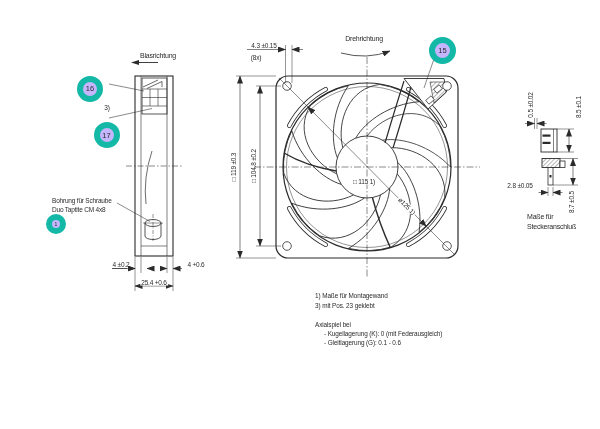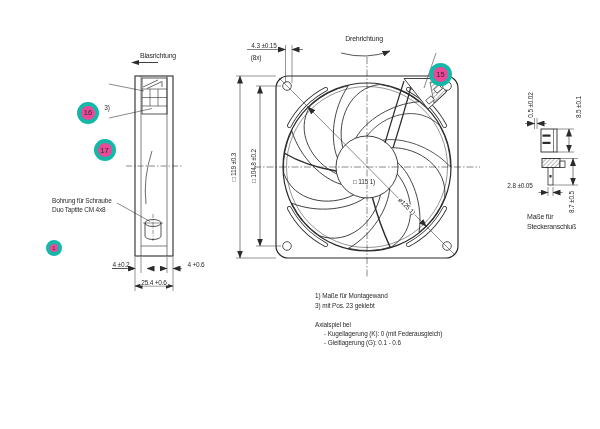--- a/index.html
+++ b/index.html
@@ -4,23 +4,23 @@
 <style>
   html,body{margin:0;padding:0;background:#fff;}
   #page{position:relative;width:600px;height:429px;background:#ffffff;overflow:hidden;
         font-family:"Liberation Sans", sans-serif;color:#222;}
   svg{position:absolute;left:0;top:0;}
   .t{position:absolute;white-space:nowrap;font-size:6.5px;letter-spacing:-0.2px;color:#2b2b2b;}
   .c{transform:translate(-50%,-50%);text-align:center;}
   .r90{transform:translate(-50%,-50%) rotate(-90deg);}
   .r45{transform:translate(-50%,-50%) rotate(45deg);}
   .bg{background:#fff;padding:0 1px;}
-  .callout{position:absolute;border:4px solid #14b8a6;border-radius:50%;
+  .callout{position:absolute;border:6px solid #14b8a6;border-radius:50%;
            display:flex;align-items:center;justify-content:center;
-           font-size:7.5px;color:#2b2b2b;background:#ec4899;margin-top:26px;}
+           font-size:7.5px;color:#2b2b2b;background:#c4b5fd;}
   .lbl{font-size:7px;}
   .note{font-size:6.4px;letter-spacing:-0.1px;}
 </style>
 </head>
 <body>
 
 <div id="page">
 
 <svg width="600" height="429" viewBox="0 0 600 429">
   <defs>
@@ -180,21 +180,21 @@
 
     <line x1="548" y1="187" x2="548" y2="196" stroke-width="0.5"></line>
     <line x1="553" y1="187" x2="553" y2="196" stroke-width="0.5"></line>
     <line x1="538.5" y1="192.5" x2="548" y2="192.5" marker-end="url(#ar)" stroke-width="0.6"></line>
     <line x1="562.5" y1="192.5" x2="553" y2="192.5" marker-end="url(#ar)" stroke-width="0.6"></line>
   </g>
 </svg>
 
   <div class="t lbl c" style="left:158px;top:55px;">Blasrichtung</div>
   <div class="callout" style="left:77px;top:75.5px;width:14px;height:14px;">16</div>
-  <div class="callout" style="left:93.5px;top:113px;width:14px;height:14px;">17</div>
+  <div class="callout" style="left:93.5px;top:122px;width:14px;height:14px;">17</div>
   <div class="t c" style="left:107px;top:107px;">3)</div>
   <div class="t" style="left:52px;top:197px;">Bohrung für Schraube</div>
   <div class="t" style="left:52px;top:206px;">Duo Taptite CM 4x8</div>
   <div class="callout" style="left:46px;top:214px;width:8px;height:8px;font-size:5px;">1</div>
   <div class="t c" style="left:121px;top:264px;">4 ±0.2</div>
   <div class="t c" style="left:196px;top:264px;">4 +0.6</div>
   <div class="t c bg" style="left:154px;top:282px;">25.4 +0.6</div>
 
   <div class="t lbl c" style="left:364px;top:38px;">Drehrichtung</div>
   <div class="callout" style="left:429px;top:37px;width:15px;height:15px;">15</div>

